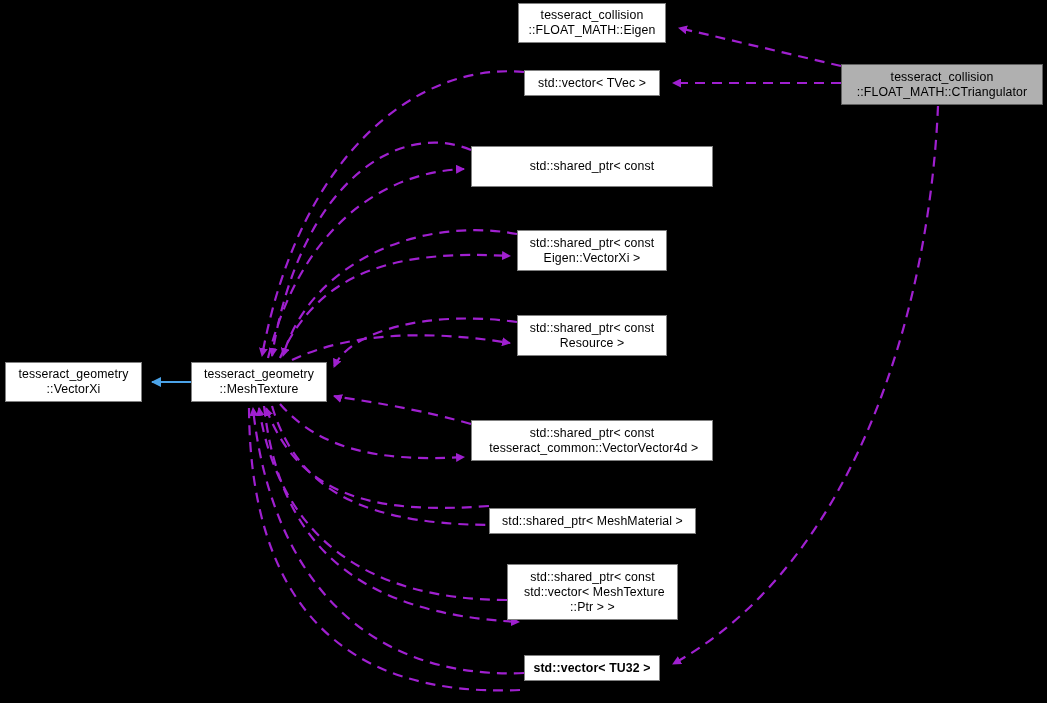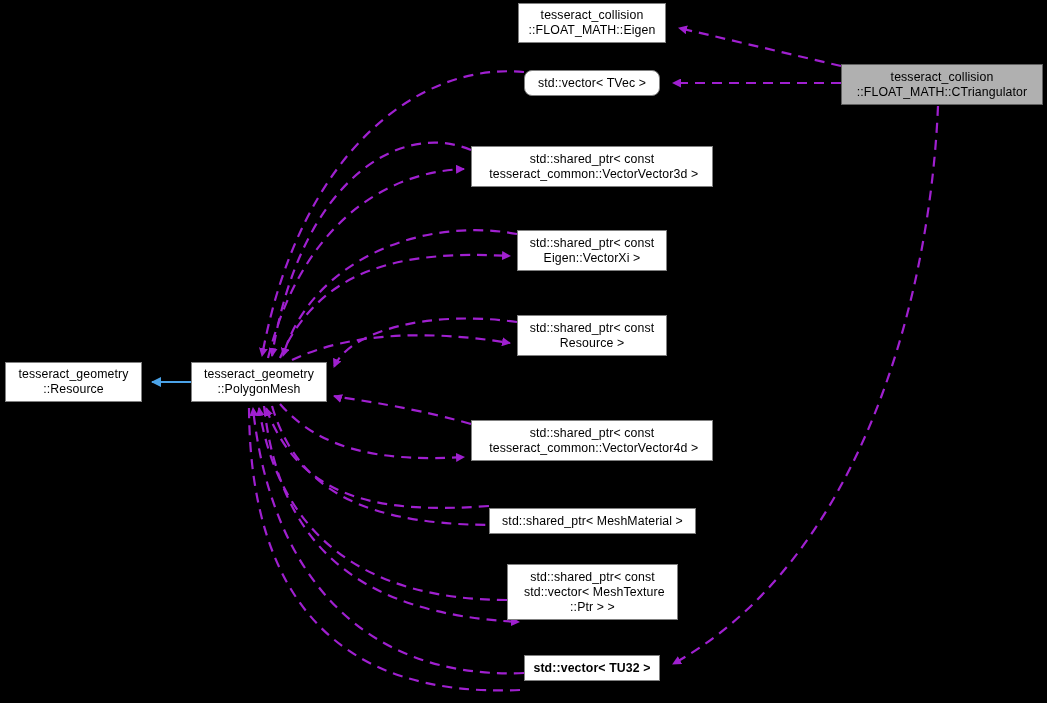--- a/index.html
+++ b/index.html
@@ -143,52 +143,51 @@
     <g>
       <path d="M249,408 C250,600 340,698 520,690" stroke="#a020d0" stroke-width="2.2" fill="none" stroke-dasharray="10,7"></path>
     </g>
   </svg>
 
   <div class="node" style="left:518px; top:3px; width:148px; height:40px;">
     <span class="ln">tesseract_collision</span>
     <span class="ln">::FLOAT_MATH::Eigen</span>
   </div>
 
-  <div class="node" style="left:524px; top:70px; width:136px; height:26px;border-radius:8px;">
+  <div class="node" style="left:524px; top:70px; width:136px; height:26px;">
     <span class="ln">std::vector&lt; TVec &gt;</span>
   </div>
 
   <div class="node focus" style="left:841px; top:64px; width:202px; height:41px;">
     <span class="ln">tesseract_collision</span>
     <span class="ln">::FLOAT_MATH::CTriangulator</span>
   </div>
 
   <div class="node" style="left:471px; top:146px; width:242px; height:41px;">
     <span class="ln">std::shared_ptr&lt; const</span>
-    <span class="ln"> tesseract_common::VectorVector3d &gt;</span>
   </div>
 
   <div class="node" style="left:517px; top:230px; width:150px; height:41px;">
     <span class="ln">std::shared_ptr&lt; const</span>
     <span class="ln">Eigen::VectorXi &gt;</span>
   </div>
 
   <div class="node" style="left:517px; top:315px; width:150px; height:41px;">
     <span class="ln">std::shared_ptr&lt; const</span>
     <span class="ln">Resource &gt;</span>
   </div>
 
   <div class="node" style="left:5px; top:362px; width:137px; height:40px;">
     <span class="ln">tesseract_geometry</span>
-    <span class="ln">::Resource</span>
+    <span class="ln">::VectorXi</span>
   </div>
 
   <div class="node" style="left:191px; top:362px; width:136px; height:40px;">
     <span class="ln">tesseract_geometry</span>
-    <span class="ln">::PolygonMesh</span>
+    <span class="ln">::MeshTexture</span>
   </div>
 
   <div class="node" style="left:471px; top:420px; width:242px; height:41px;">
     <span class="ln">std::shared_ptr&lt; const</span>
     <span class="ln"> tesseract_common::VectorVector4d &gt;</span>
   </div>
 
   <div class="node" style="left:489px; top:508px; width:207px; height:26px;">
     <span class="ln">std::shared_ptr&lt; MeshMaterial &gt;</span>
   </div>

